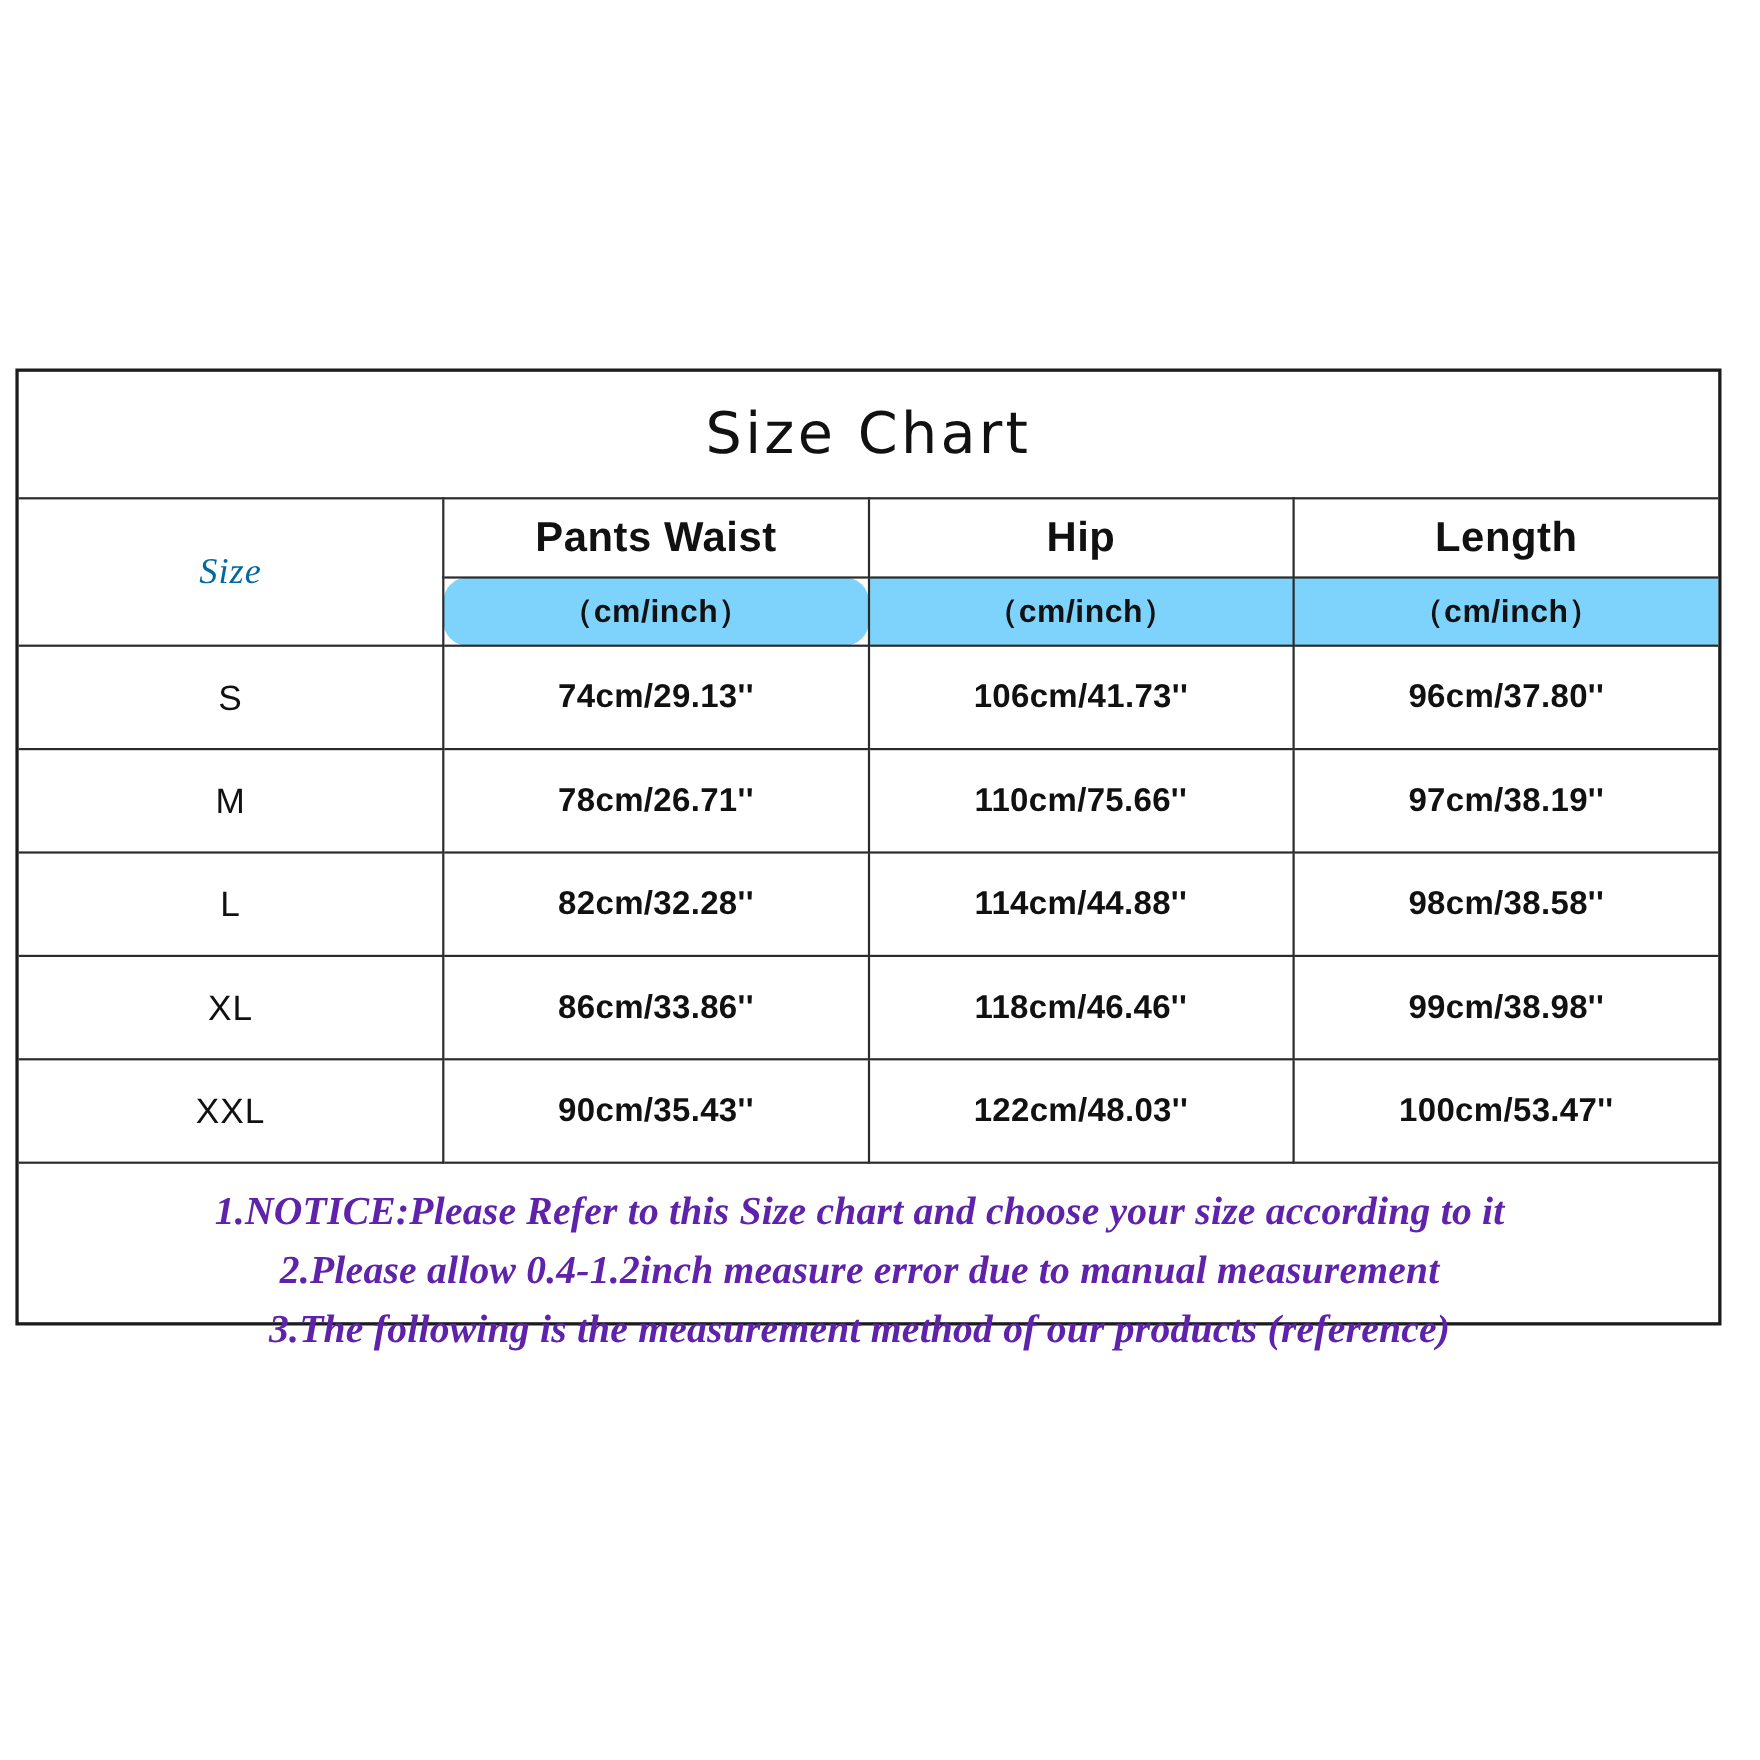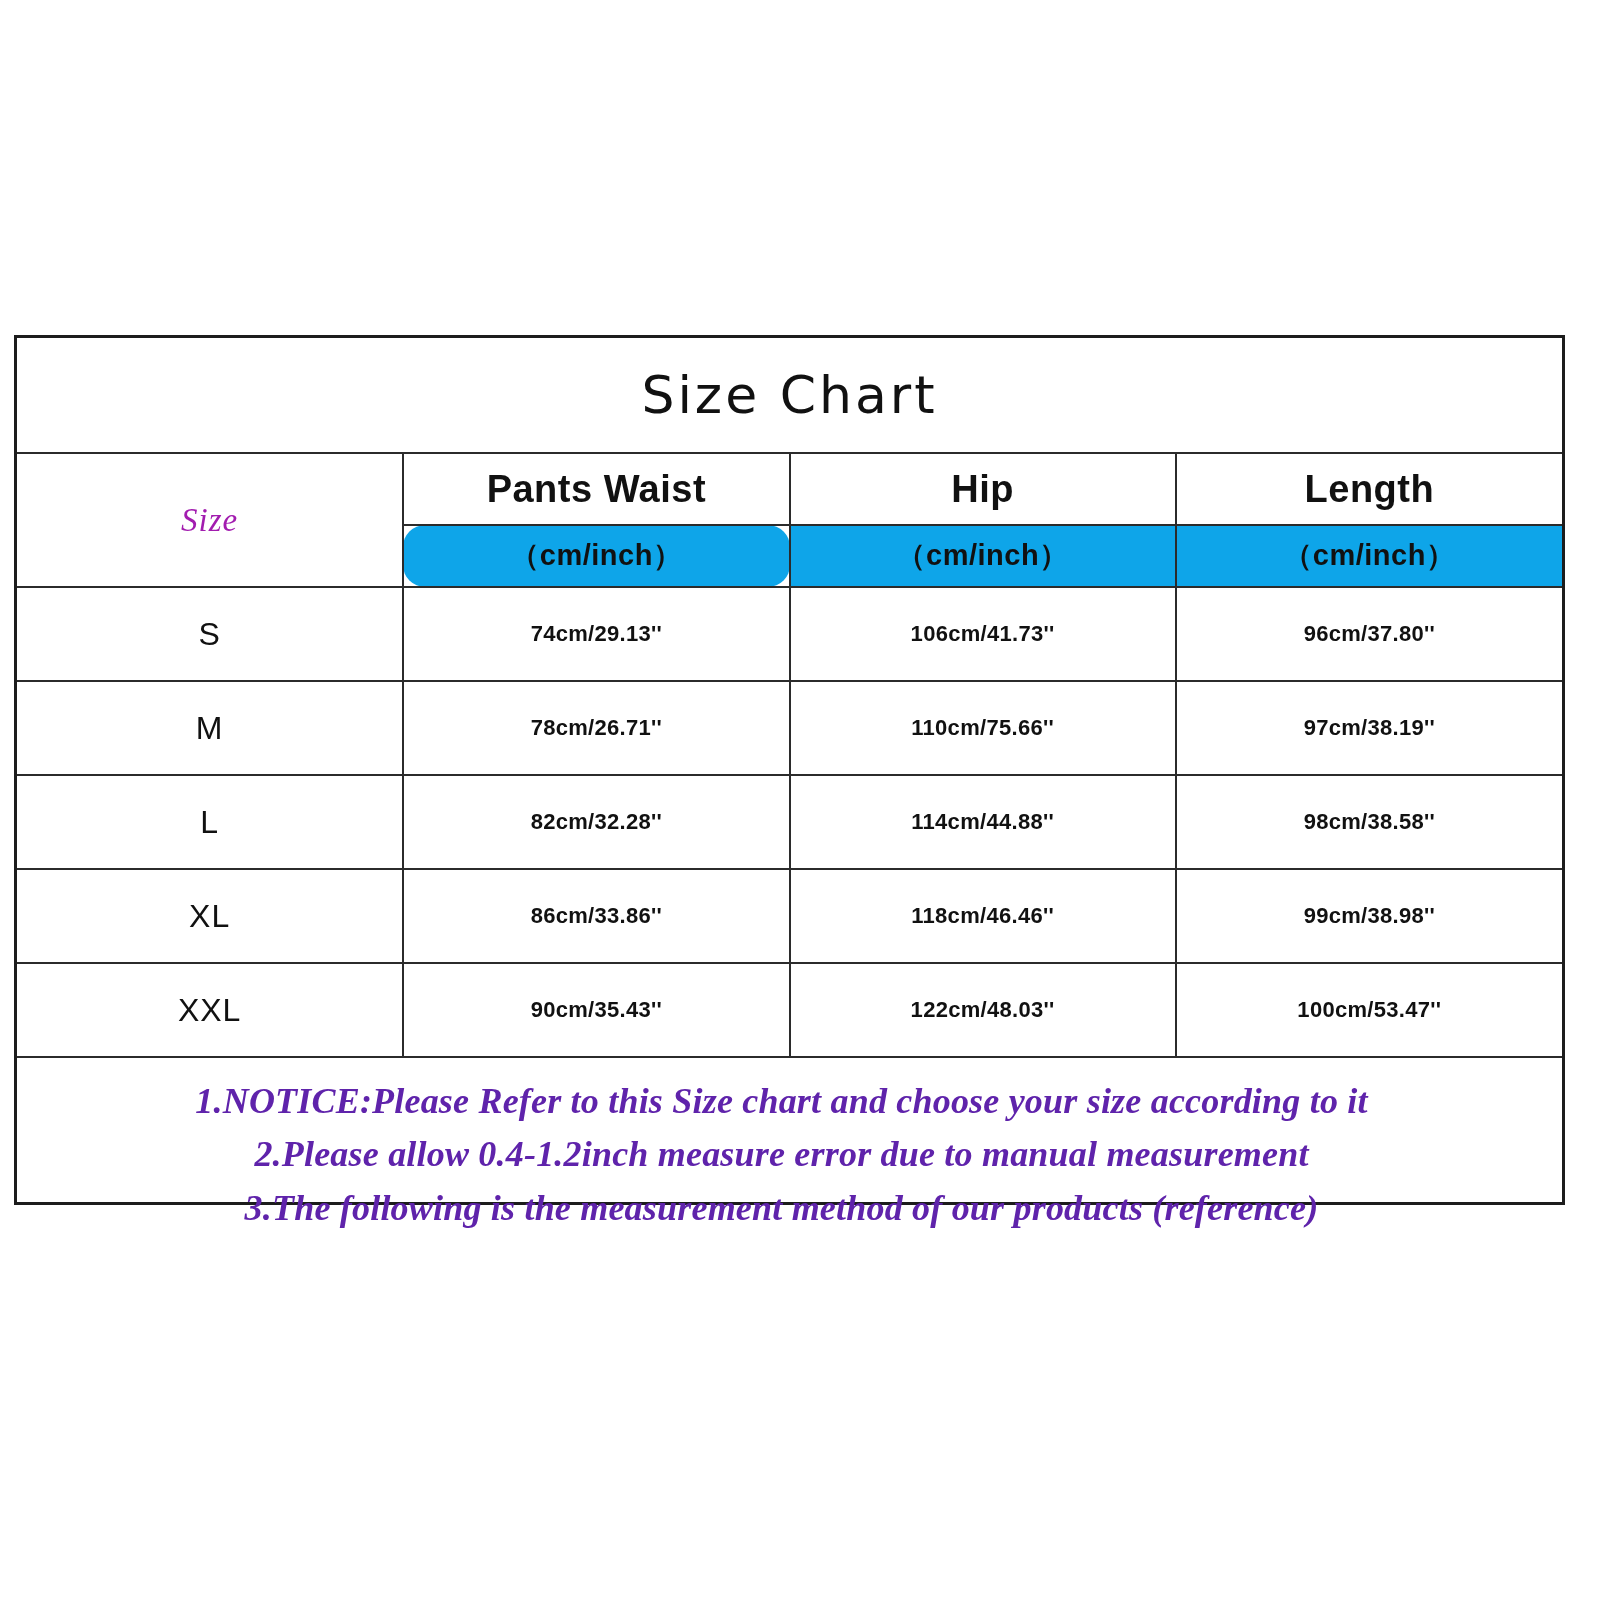--- a/index.html
+++ b/index.html
@@ -59,50 +59,50 @@
   }
 
   
   .size-label-cell {
     width: 156px;
   }
   .size-label {
     font-family: "Liberation Serif", "DejaVu Serif", serif;
     font-style: italic;
     font-size: 33px;
-    color: #a21caf;
+    color: #0369a1;
     letter-spacing: 1px;
   }
   .col-head {
     height: 68px;
     font-size: 38px;
     font-weight: 700;
     letter-spacing: 0.5px;
   }
   .unit-row td {
-    background: #0ea5e9;
+    background: #7dd3fc;
     height: 58px;
   }
   .unit-text {
     font-size: 29px;
     font-weight: 700;
     letter-spacing: 0.5px;
   }
 
   
   .data-row td {
     height: 90px;
   }
   .size-name {
     font-size: 32px;
     font-weight: 400;
     letter-spacing: 1px;
   }
   .measure {
-    font-size: 22px;
+    font-size: 30px;
     font-weight: 700;
     letter-spacing: 0.3px;
     text-align: center;
   }
 
   
   .notice-cell {
     height: 182px;
     padding: 6px 26px 10px 10px;
     border-left: none;

